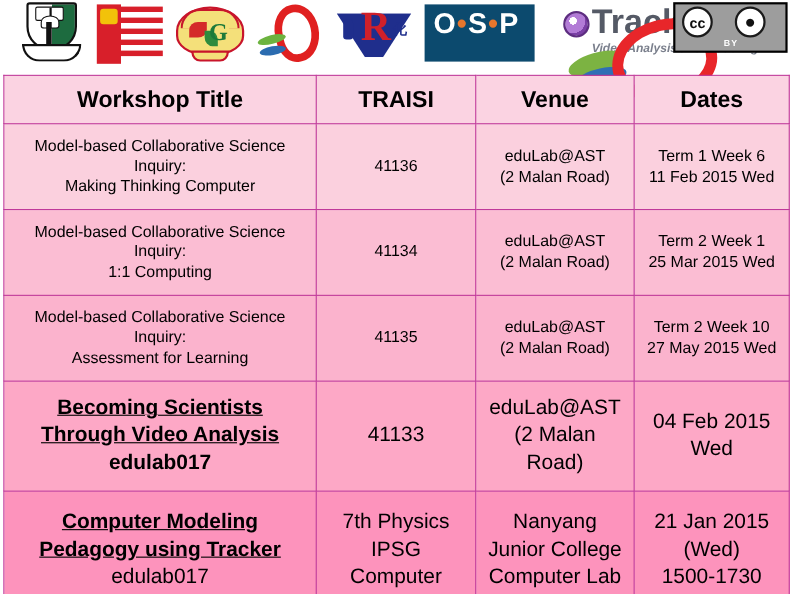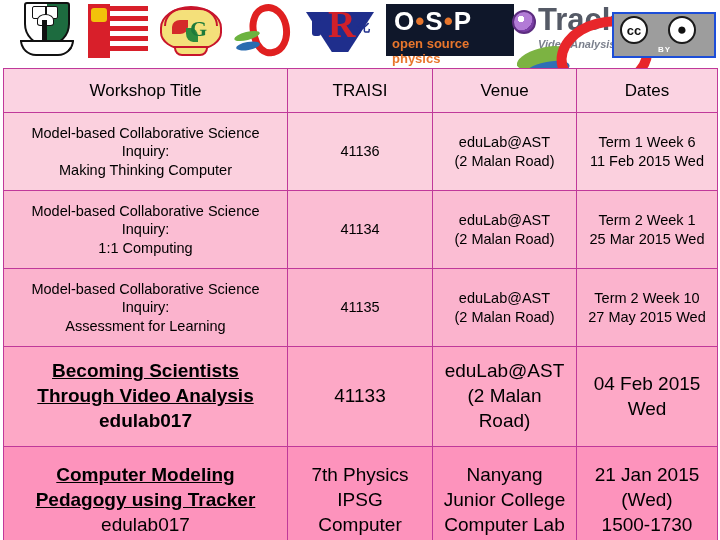--- a/index.html
+++ b/index.html
@@ -80,21 +80,21 @@
   .rv{left:304px;top:6px;width:72px;height:52px;}
   .rv .vshape{
     position:absolute;left:2px;top:6px;width:68px;height:40px;
     background:#1f2e8c;clip-path:polygon(0 0,100% 0,62% 100%,38% 100%);
   }
   .rv .rletter{position:absolute;left:24px;top:-4px;font:bold 38px "Liberation Serif",serif;color:#d0202a;}
   .rv .cn{position:absolute;right:6px;top:12px;font:bold 13px "Liberation Serif",serif;color:#1f2e8c;}
   .rv .fig{position:absolute;left:8px;top:12px;width:9px;height:18px;background:#1f2e8c;border-radius:3px;}
 
   
-  .osp{left:386px;top:4px;width:128px;height:52px;background:#0f172a;}
+  .osp{left:386px;top:4px;width:100px;height:52px;background:#0c4a6e;}
   .osp .ospt{
     position:absolute;left:8px;top:2px;font:bold 26px "Liberation Sans",sans-serif;
     color:#ffffff;letter-spacing:1px;
   }
   .osp .ospt .dot{color:#e8762c;}
   .osp .ospsub{
     position:absolute;left:6px;top:32px;font:bold 13px "Liberation Sans",sans-serif;color:#e8762c;
   }
 
   
@@ -124,21 +124,21 @@
     position:absolute;left:516px;top:48px;width:52px;height:20px;background:#7cb342;
     border-radius:50%;transform:rotate(-16deg);z-index:3;pointer-events:none;
   }
   .bigleaf-b{
     position:absolute;left:524px;top:62px;width:46px;height:16px;background:#2f6fb5;
     border-radius:50%;transform:rotate(-12deg);z-index:3;pointer-events:none;
   }
 
   
   .ccby{
-    position:absolute;left:612px;top:12px;width:104px;height:46px;background:#1d4ed8;z-index:6;
+    position:absolute;left:612px;top:2px;width:104px;height:46px;background:#000000;z-index:6;
   }
   .ccby .inner{position:absolute;left:2px;top:2px;right:2px;bottom:2px;background:#9d9d9d;}
   .ccby .c1,.ccby .c2{
     position:absolute;top:4px;width:28px;height:28px;border-radius:50%;
     background:#ffffff;border:2.5px solid #1a1a1a;box-sizing:border-box;
     display:flex;align-items:center;justify-content:center;
     font:bold 13px "Liberation Sans",sans-serif;color:#111;
   }
   .ccby .c1{left:8px;}
   .ccby .c2{left:56px;font-size:17px;}
@@ -161,21 +161,21 @@
     color:#000000;
     box-sizing:border-box;
   }
   col.c-title{width:284px;}
   col.c-traisi{width:145px;}
   col.c-venue{width:144px;}
   col.c-dates{width:141px;}
 
   tr.hdr th{
     height:44px;padding:2px 4px;background:#fbd3e2;
-    font-weight:normal;font-size:17px;
+    font-weight:bold;font-size:21px;
   }
   th.bold-hd{font-weight:bold;}
 
   tr.r1 td{background:#fbd0de;height:78px;font-size:14.5px;line-height:1.26;}
   tr.r2 td{background:#fbbdd3;height:78px;font-size:14.5px;line-height:1.26;}
   tr.r3 td{background:#fbb3cd;height:78px;font-size:14.5px;line-height:1.26;}
   tr.r4 td{background:#fda8c6;height:100px;font-size:19px;line-height:1.3;}
   tr.r5 td{background:#fd93bc;height:106px;font-size:19px;line-height:1.32;}
 
   .link{
@@ -233,21 +233,20 @@
       <div class="vshape"></div>
       <div class="fig"></div>
       <div class="rletter">R</div>
       <div class="cn">化</div>
     </div>
 
     <div class="logo osp">
       <div class="ospt">
         <span>O</span><span class="dot">•</span><span>S</span><span class="dot">•</span><span>P</span>
       </div>
-      <div class="ospsub">open source physics</div>
     </div>
 
     <div class="logo tracker">
       <div class="greenleaf"></div>
       <div class="ball"></div>
       <div class="tword">Tracker</div>
       <div class="tsub">Video Analysis and Modeling Tool</div>
     </div>
 
     <div class="bigleaf-g"></div>

